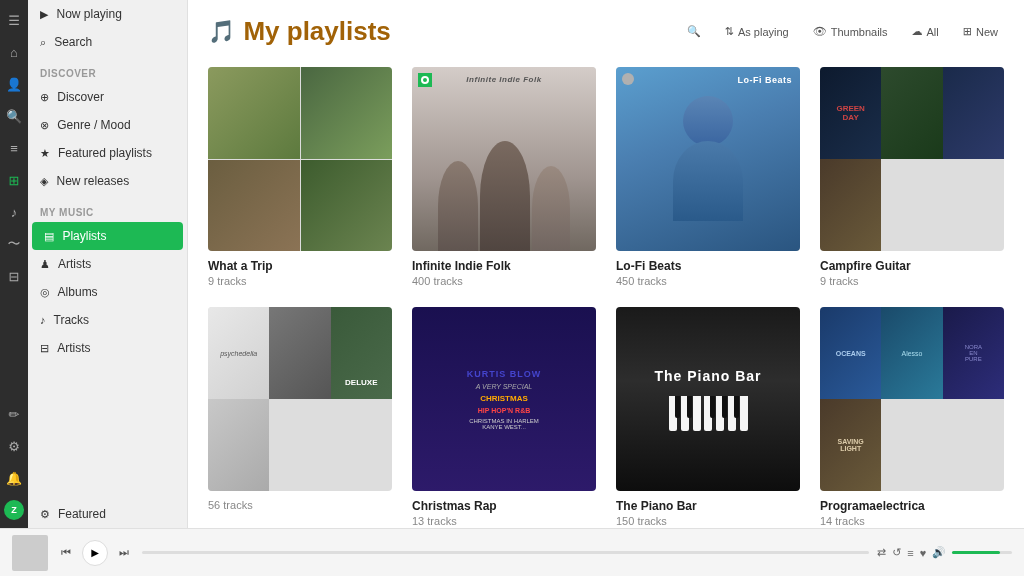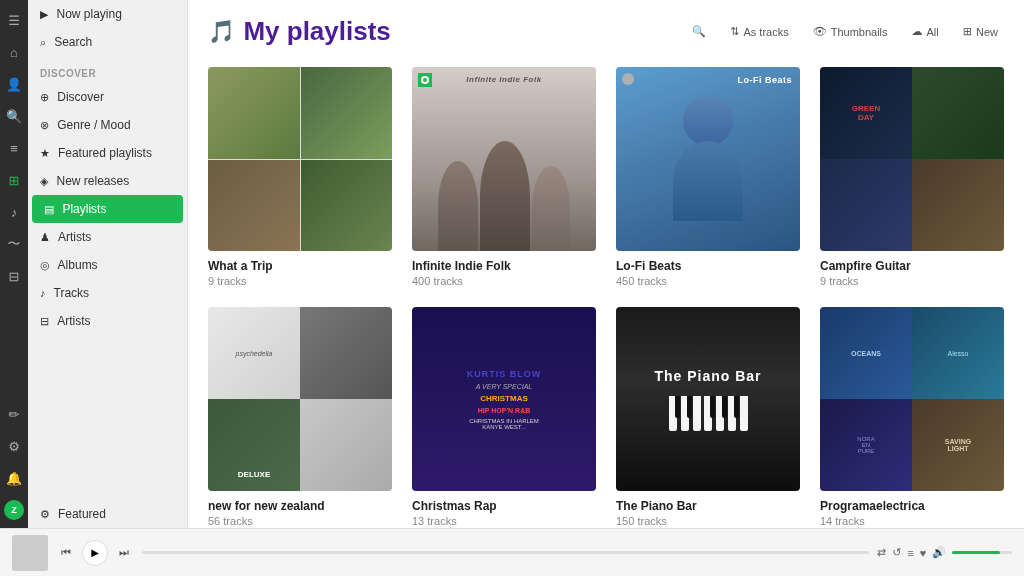--- a/index.html
+++ b/index.html
@@ -13,21 +13,21 @@
     
     .icon-btn { width: 20px; height: 20px; display: flex; align-items: center; justify-content: center; color: #aaa; font-size: 13px; cursor: pointer; }
     .sidebar-nav-item { display: flex; align-items: center; gap: 8px; padding: 7px 12px; font-size: 12px; color: #333; cursor: pointer; }
     .sidebar-nav-item.active { background: #1db954; color: #fff; border-radius: 4px; margin: 0 4px; }
     .sidebar-nav-item .nav-icon { font-size: 11px; flex-shrink: 0; }
     
     .section-label { padding: 12px 12px 4px; font-size: 10px; color: #999; font-weight: bold; letter-spacing: 0.5px; text-transform: uppercase; }
     
     
     .main-content { flex: 1; overflow-y: auto; padding: 16px 20px; background: #fff; }
-    .page-title { font-size: 26px; font-weight: bold; color: #4c1d95; }
+    .page-title { font-size: 26px; font-weight: bold; color: #a16207; }
     .page-title-icon { font-size: 22px; color: #333; }
     .toolbar-btn { display: flex; align-items: center; gap: 4px; font-size: 11px; color: #555; cursor: pointer; padding: 4px 6px; border-radius: 3px; }
     
     .playlist-grid { display: grid; grid-template-columns: repeat(4, 1fr); gap: 20px; }
     
     .playlist-card { cursor: pointer; }
     .playlist-cover { width: 100%; aspect-ratio: 1; border-radius: 4px; overflow: hidden; background: #ddd; margin-bottom: 8px; position: relative; }
     .playlist-name { font-size: 12px; font-weight: bold; color: #222; margin-bottom: 2px; }
     .playlist-tracks { font-size: 11px; color: #888; }
     
@@ -42,21 +42,21 @@
     .player-right { display: flex; align-items: center; gap: 6px; }
     .player-icon-sm { font-size: 11px; color: #666; cursor: pointer; }
     .volume-bar { width: 60px; height: 3px; background: #ddd; border-radius: 2px; }
     .volume-fill { width: 80%; height: 100%; background: #1db954; border-radius: 2px; }
     .player-avatar { width: 20px; height: 20px; background: #1db954; border-radius: 50%; display: flex; align-items: center; justify-content: center; font-size: 9px; color: #fff; font-weight: bold; }
     
     .header-row { display: flex; align-items: center; justify-content: space-between; margin-bottom: 20px; }
     .header-left { display: flex; align-items: center; gap: 8px; }
     .header-right { display: flex; align-items: center; gap: 12px; }
 
-    .cover-campfire-grid, .cover-nfnz-grid, .cover-programa-grid { display: grid; grid-template-columns: 1fr 1fr; grid-template-rows: 1fr 1fr; width: 100%; height: 100%; }
+    .cover-campfire-grid, .cover-nfnz-grid, .cover-programa-grid { display: grid; grid-template-columns: 1fr 1fr 1fr; grid-template-rows: 1fr 1fr; width: 100%; height: 100%; }
     .cover-grid-cell { width: 100%; height: 100%; }
 
     .cover-what-a-trip-grid { display: grid; grid-template-columns: 1fr 1fr; grid-template-rows: 1fr 1fr; width: 100%; height: 100%; gap: 1px; }
   </style>
 </head>
 <body>
 
 <div class="app-container">
 
   <div class="sidebar-icon-bar">
@@ -101,20 +101,21 @@
     </div>
     <div class="sidebar-nav-item">
       <span class="nav-icon">★</span>
       <span>Featured playlists</span>
     </div>
     <div class="sidebar-nav-item">
       <span class="nav-icon">◈</span>
       <span>New releases</span>
     </div>
 
+    <div class="section-label">MY MUSIC</div>
 
     <div class="sidebar-nav-item active">
       <span class="nav-icon">▤</span>
       <span>Playlists</span>
     </div>
     <div class="sidebar-nav-item">
       <span class="nav-icon">♟</span>
       <span>Artists</span>
     </div>
     <div class="sidebar-nav-item">
@@ -142,21 +143,21 @@
       <div class="header-left">
         <span class="page-title-icon">🎵</span>
         <h1 class="page-title">My playlists</h1>
       </div>
       <div class="header-right">
         <div class="toolbar-btn">
           <span>🔍</span>
         </div>
         <div class="toolbar-btn">
           <span>⇅</span>
-          <span>As tracks</span>
+          <span>As playing</span>
         </div>
         <div class="toolbar-btn">
           <span>👁</span>
           <span>Thumbnails</span>
         </div>
         <div class="toolbar-btn">
           <span>☁</span>
           <span>All</span>
         </div>
         <div class="toolbar-btn">
@@ -232,21 +233,20 @@
 
       <div class="playlist-card">
         <div class="playlist-cover">
           <div class="cover-nfnz-grid">
             <div class="cover-grid-cell" style="background:linear-gradient(135deg,#e8e8e8,#d0d0d0);display:flex;align-items:center;justify-content:center;font-size:7px;color:#555;text-align:center;padding:2px;font-style:italic;">psychedelia</div>
             <div class="cover-grid-cell" style="background:linear-gradient(135deg,#777,#555);"></div>
             <div class="cover-grid-cell" style="background:linear-gradient(135deg,#3a5a3a,#4a6a4a);display:flex;align-items:flex-end;justify-content:center;padding:12px;font-size:8px;color:#fff;font-weight:bold;">DELUXE</div>
             <div class="cover-grid-cell" style="background:linear-gradient(135deg,#c8c8c8,#aaaaaa);"></div>
           </div>
         </div>
-        <div class="playlist-name">new for new zealand</div>
         <div class="playlist-tracks">56 tracks</div>
       </div>
 
       <div class="playlist-card">
         <div class="playlist-cover">
           <div style="width:100%;height:100%;background:linear-gradient(180deg,#1a1050 0%,#2d1a6a 100%);display:flex;align-items:center;justify-content:center;flex-direction:column;gap:4px;padding:8px;">
             <div style="font-size:9px;font-weight:bold;color:#4444cc;text-align:center;letter-spacing:1px;text-transform:uppercase;">KURTIS BLOW</div>
             <div style="font-size:7px;color:#aaa;text-align:center;font-style:italic;">A VERY SPECIAL</div>
             <div style="font-size:8px;color:#ffaa00;font-weight:bold;text-align:right;">CHRISTMAS</div>
             <div style="font-size:7px;color:#ff4444;font-weight:bold;text-align:center;">HIP HOP'N R&amp;B</div>

